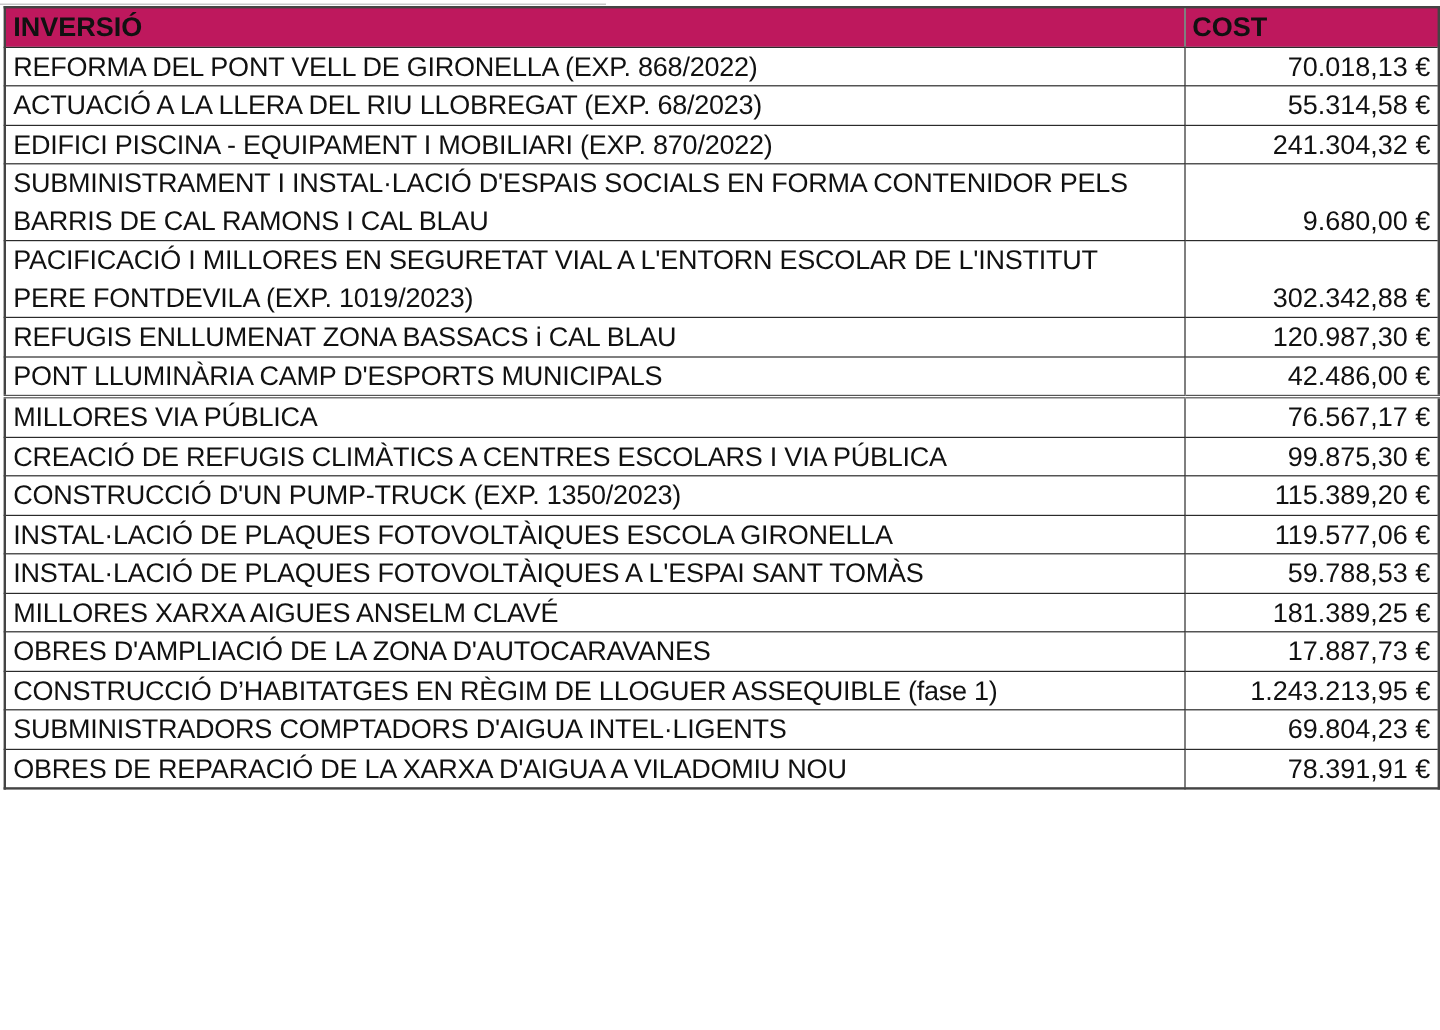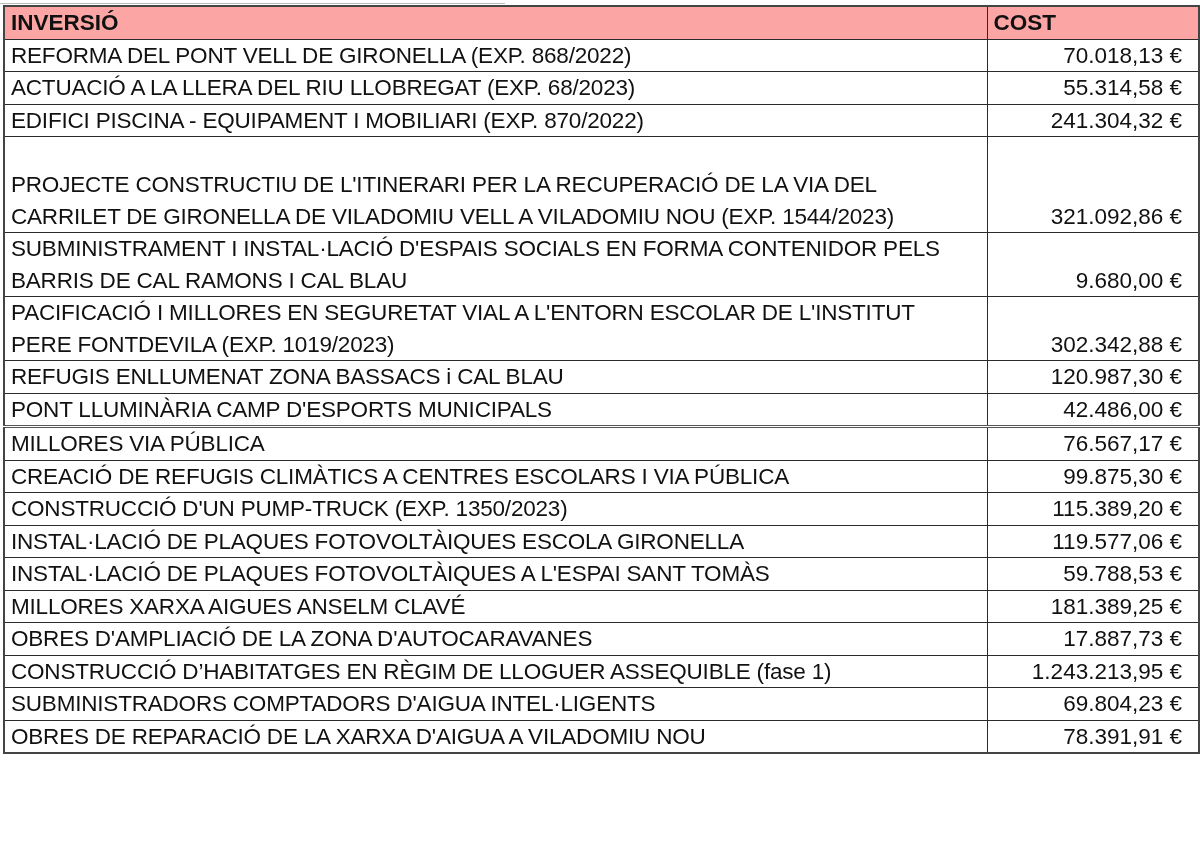--- a/index.html
+++ b/index.html
@@ -10,22 +10,22 @@
   table.inv { position: absolute; left: 3px; top: 5px; width: 1195px;
               border-collapse: collapse; table-layout: fixed;
               border: 2px solid #444; }
   table.inv col.c1 { width: 983px; }
   table.inv col.c2 { width: 212px; }
   table.inv th, table.inv td {
     border: 1.5px solid #2b2b2b; padding: 0 6px 0 6px;
     font-size: 22.5px; line-height: 31.5px; vertical-align: bottom;
     white-space: normal; overflow: hidden;
   }
-  table.inv th { background: #fca5a5; font-weight: bold; text-align: left; height: 31px; }
-  table.inv td.cost { text-align: right; padding-right: 16px; white-space: nowrap; margin-top: 20px; }
+  table.inv th { background: #be185d; font-weight: bold; text-align: left; height: 31px; }
+  table.inv td.cost { text-align: right; padding-right: 6px; white-space: nowrap; margin-top: 20px; }
   table.inv td.desc { padding-left: 6px; letter-spacing: -0.2px; }
   tr.row1 td { height: 31px; }
   tr.row2 td { height: 63px; }
   tr.row3 td { height: 95px; }
   tr.sep td { border-top: 3px double #555; }
 </style>
 </head>
 <body>
 
 <div class="topbar">
@@ -48,24 +48,20 @@
         <td class="desc">REFORMA DEL PONT VELL DE GIRONELLA (EXP. 868/2022)</td>
         <td class="cost">70.018,13 €</td>
       </tr>
     <tr class="row1">
         <td class="desc">ACTUACIÓ A LA LLERA DEL RIU LLOBREGAT (EXP. 68/2023)</td>
         <td class="cost">55.314,58 €</td>
       </tr>
     <tr class="row1">
         <td class="desc">EDIFICI PISCINA - EQUIPAMENT I MOBILIARI (EXP. 870/2022)</td>
         <td class="cost">241.304,32 €</td>
-      </tr>
-    <tr class="row3">
-        <td class="desc">PROJECTE CONSTRUCTIU DE L'ITINERARI PER LA RECUPERACIÓ DE LA VIA DEL CARRILET DE GIRONELLA DE VILADOMIU VELL A VILADOMIU NOU (EXP. 1544/2023)</td>
-        <td class="cost">321.092,86 €</td>
       </tr>
     <tr class="row2">
         <td class="desc">SUBMINISTRAMENT I INSTAL·LACIÓ D'ESPAIS SOCIALS EN FORMA CONTENIDOR PELS BARRIS DE CAL RAMONS I CAL BLAU</td>
         <td class="cost">9.680,00 €</td>
       </tr>
     <tr class="row2">
         <td class="desc">PACIFICACIÓ I MILLORES EN SEGURETAT VIAL A L'ENTORN ESCOLAR DE L'INSTITUT PERE FONTDEVILA (EXP. 1019/2023)</td>
         <td class="cost">302.342,88 €</td>
       </tr>
     <tr class="row1">

